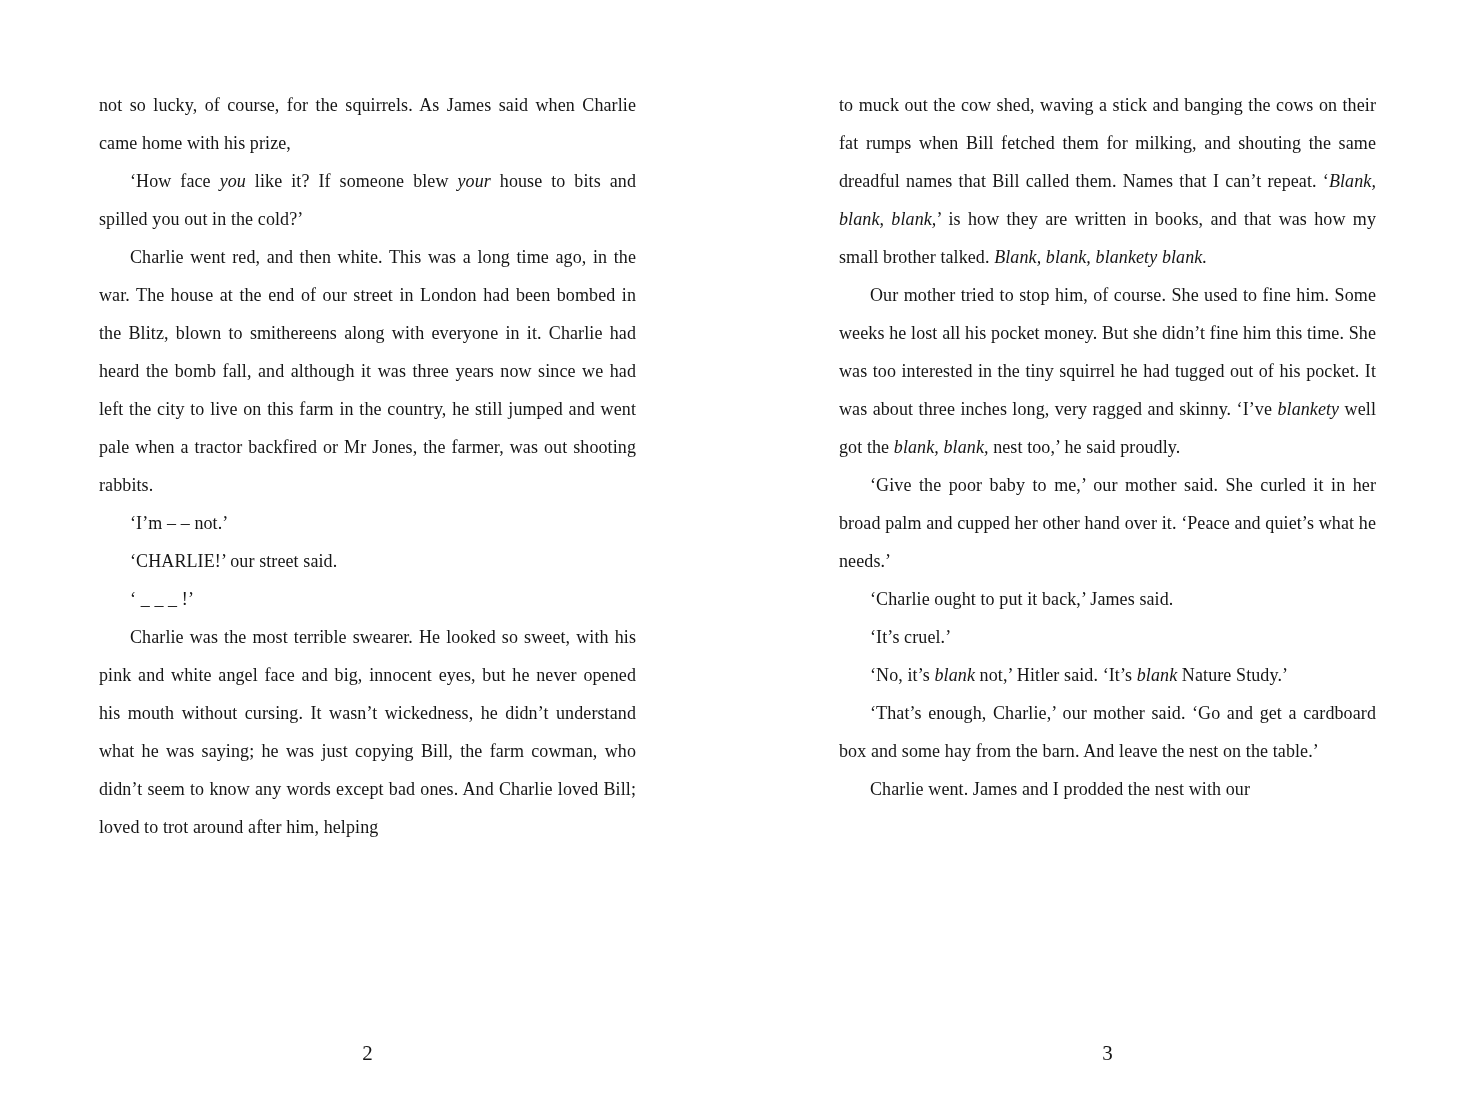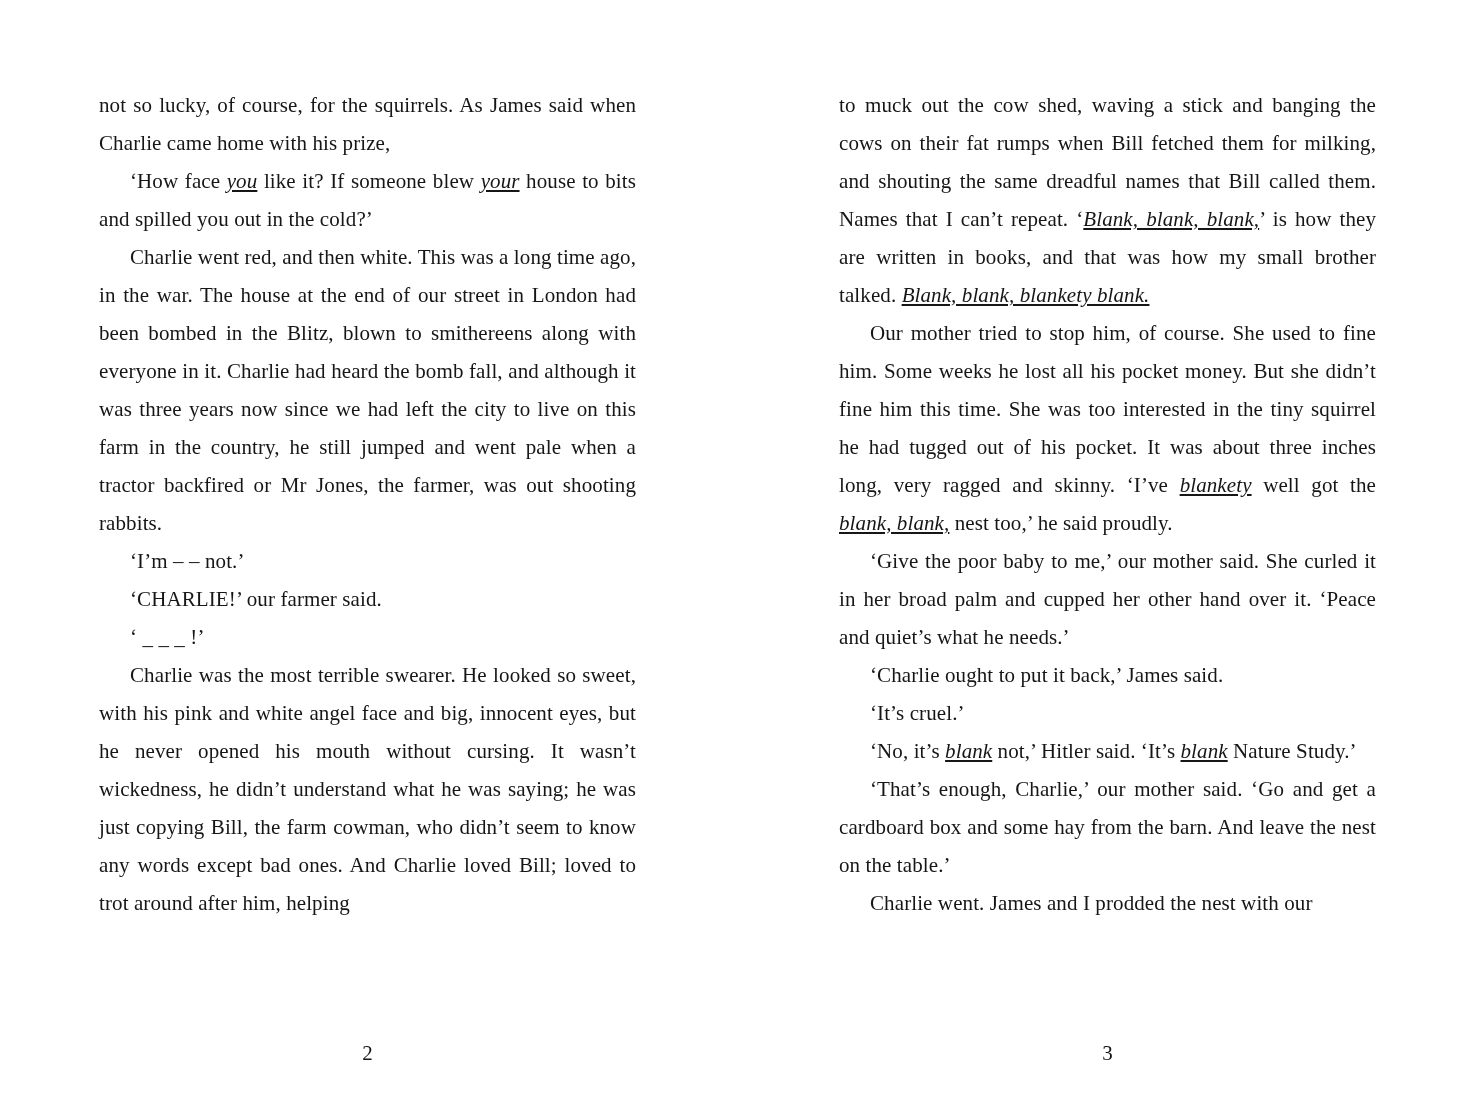--- a/index.html
+++ b/index.html
@@ -25,27 +25,27 @@
   .page-left  { left: 99px; }
   .page-right { left: 839px; }
   .text-block {
     position: absolute;
     top: 86px;
     left: 0;
     right: 0;
   }
   .para {
     margin: 0;
-    font-size: 21px;
+    font-size: 18px;
     line-height: 38px;
     text-align: justify;
     letter-spacing: 0.1px;
   }
   .para.indent { text-indent: 31px; }
-  .it { font-style: italic; text-decoration: underline; }
+  .it { font-style: italic; }
   .page-number {
     position: absolute;
     top: 1041px;
     left: 0;
     width: 100%;
     text-align: center;
     font-size: 21px;
     color: #161616;
   }
 </style>
@@ -53,21 +53,21 @@
 <body>
 
 <div class="spread">
 
   <div class="page page-left">
     <div class="text-block">
         <p class="para"><span class="">not so lucky, of course, for the squirrels. As James said when Charlie came home with his prize,</span></p>
         <p class="para indent"><span class="">‘How face </span><span class="it">you</span><span class=""> like it? If someone blew </span><span class="it">your</span><span class=""> house to bits and spilled you out in the cold?’</span></p>
         <p class="para indent"><span class="">Charlie went red, and then white. This was a long time ago, in the war. The house at the end of our street in London had been bombed in the Blitz, blown to smithereens along with everyone in it. Charlie had heard the bomb fall, and although it was three years now since we had left the city to live on this farm in the country, he still jumped and went pale when a tractor backfired or Mr Jones, the farmer, was out shooting rabbits.</span></p>
         <p class="para indent"><span class="">‘I’m – – not.’</span></p>
-        <p class="para indent"><span class="">‘CHARLIE!’ our farmer said.</span></p>
+        <p class="para indent"><span class="">‘CHARLIE!’ our street said.</span></p>
         <p class="para indent"><span class="">‘ _ _ _ !’</span></p>
         <p class="para indent"><span class="">Charlie was the most terrible swearer. He looked so sweet, with his pink and white angel face and big, innocent eyes, but he never opened his mouth without cursing. It wasn’t wickedness, he didn’t understand what he was saying; he was just copying Bill, the farm cowman, who didn’t seem to know any words except bad ones. And Charlie loved Bill; loved to trot around after him, helping</span></p>
       </div>
     <div class="page-number">2</div>
   </div>
 
   <div class="page page-right">
     <div class="text-block">
         <p class="para"><span class="">to muck out the cow shed, waving a stick and banging the cows on their fat rumps when Bill fetched them for milking, and shouting the same dreadful names that Bill called them. Names that I can’t repeat. ‘</span><span class="it">Blank, blank, blank,</span><span class="">’ is how they are written in books, and that was how my small brother talked. </span><span class="it">Blank, blank, blankety blank.</span></p>
         <p class="para indent"><span class="">Our mother tried to stop him, of course. She used to fine him. Some weeks he lost all his pocket money. But she didn’t fine him this time. She was too interested in the tiny squirrel he had tugged out of his pocket. It was about three inches long, very ragged and skinny. ‘I’ve </span><span class="it">blankety</span><span class=""> well got the </span><span class="it">blank, blank,</span><span class=""> nest too,’ he said proudly.</span></p>

